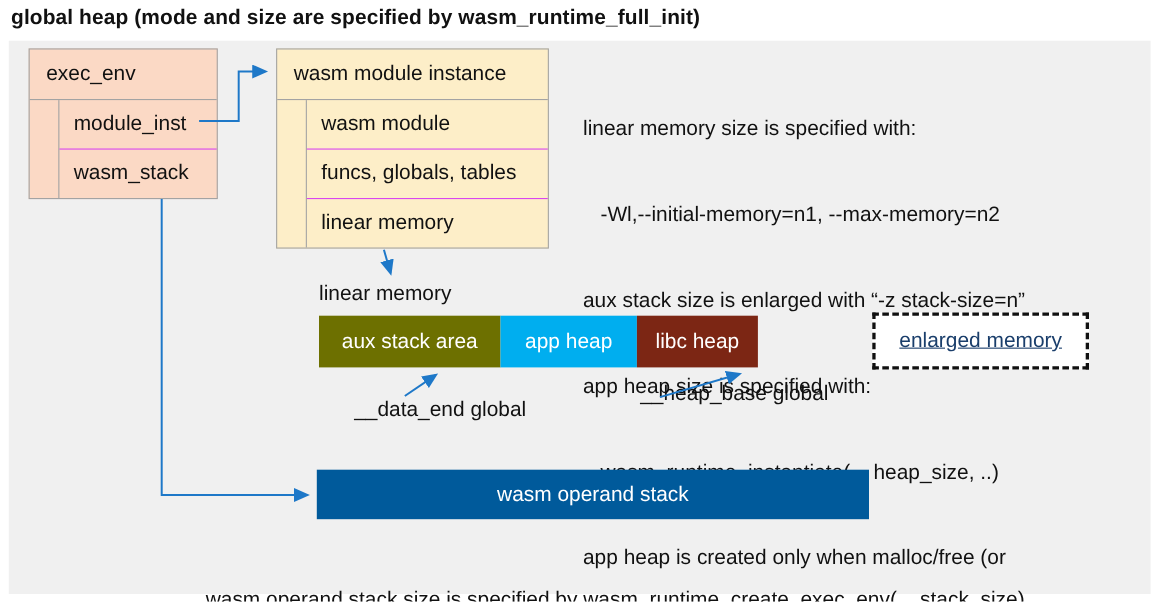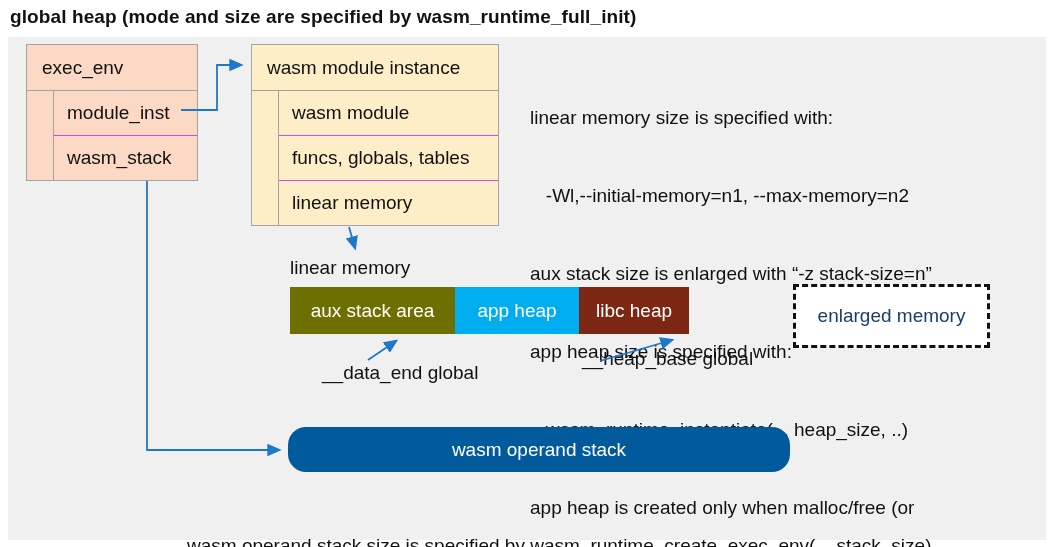--- a/index.html
+++ b/index.html
@@ -40,35 +40,36 @@
   .membar { position:absolute; left:290px; top:287px; height:47px; display:flex; }
   .seg {
     display:flex; align-items:center; justify-content:center;
     font-size:19px; color:#ffffff; white-space:nowrap;
   }
   .seg0 { width:113px; }
   .seg1 { width:165px; }
   .seg2 { width:124px; }
   .seg3 { width:110px; }
   .enlarged {
-    position:absolute; left:793px; top:284px; width:197px; height:64px;
+    position:absolute; left:793px; top:284px; width:197px; height:52px;
     box-sizing:border-box; border:3px dashed #111111; background:#ffffff;
     display:flex; align-items:center; justify-content:center;
     font-size:19px;
+    text-decoration:underline;
   }
 
   .ann { position:absolute; font-size:19px; white-space:pre; }
   .ann-data-end  { left:322px; top:362px;text-align:center; }
   .ann-heap-base { left:582px; top:348px; }
   .ann-exported  { left:298px; top:388px; }
 
   .operand-bar {
     position:absolute; left:288px; top:427px; width:502px; height:45px;
     display:flex; align-items:center; justify-content:center;
-    color:#ffffff; font-size:19px;border-radius:18px;
+    color:#ffffff; font-size:19px;
   }
 
   .footer {
     position:absolute; left:187px; top:481px; width:860px;
     font-size:19px; line-height:26px; white-space:pre;
   }
 
   .arrows { position:absolute; left:0; top:0; pointer-events:none; }
 </style>
 </head>

